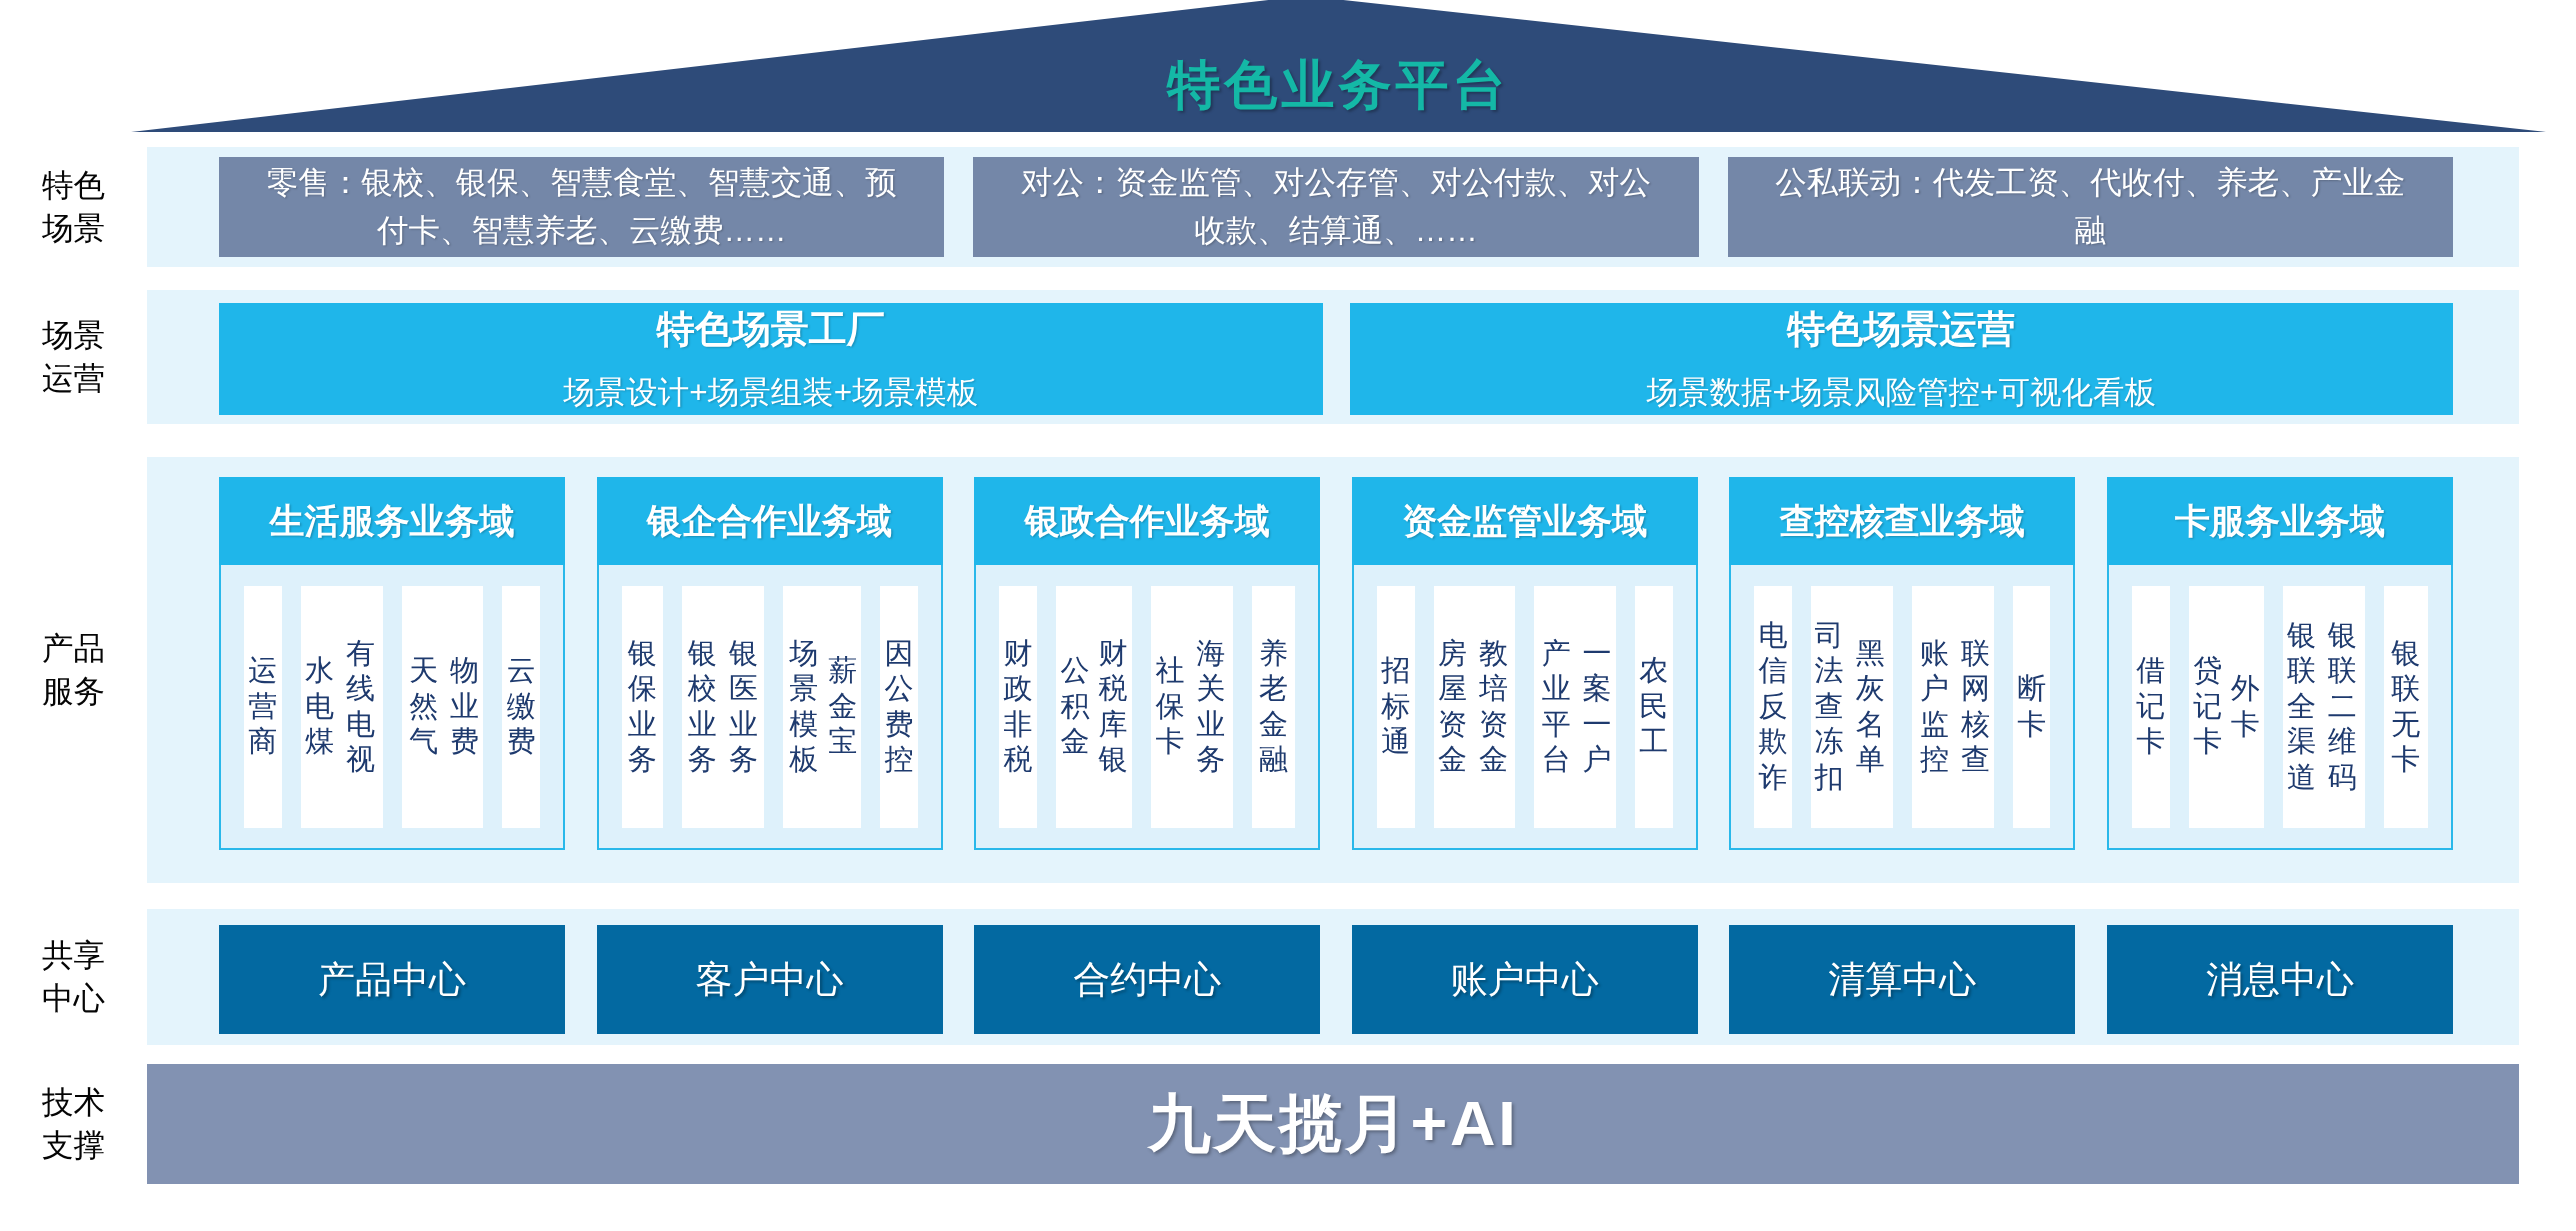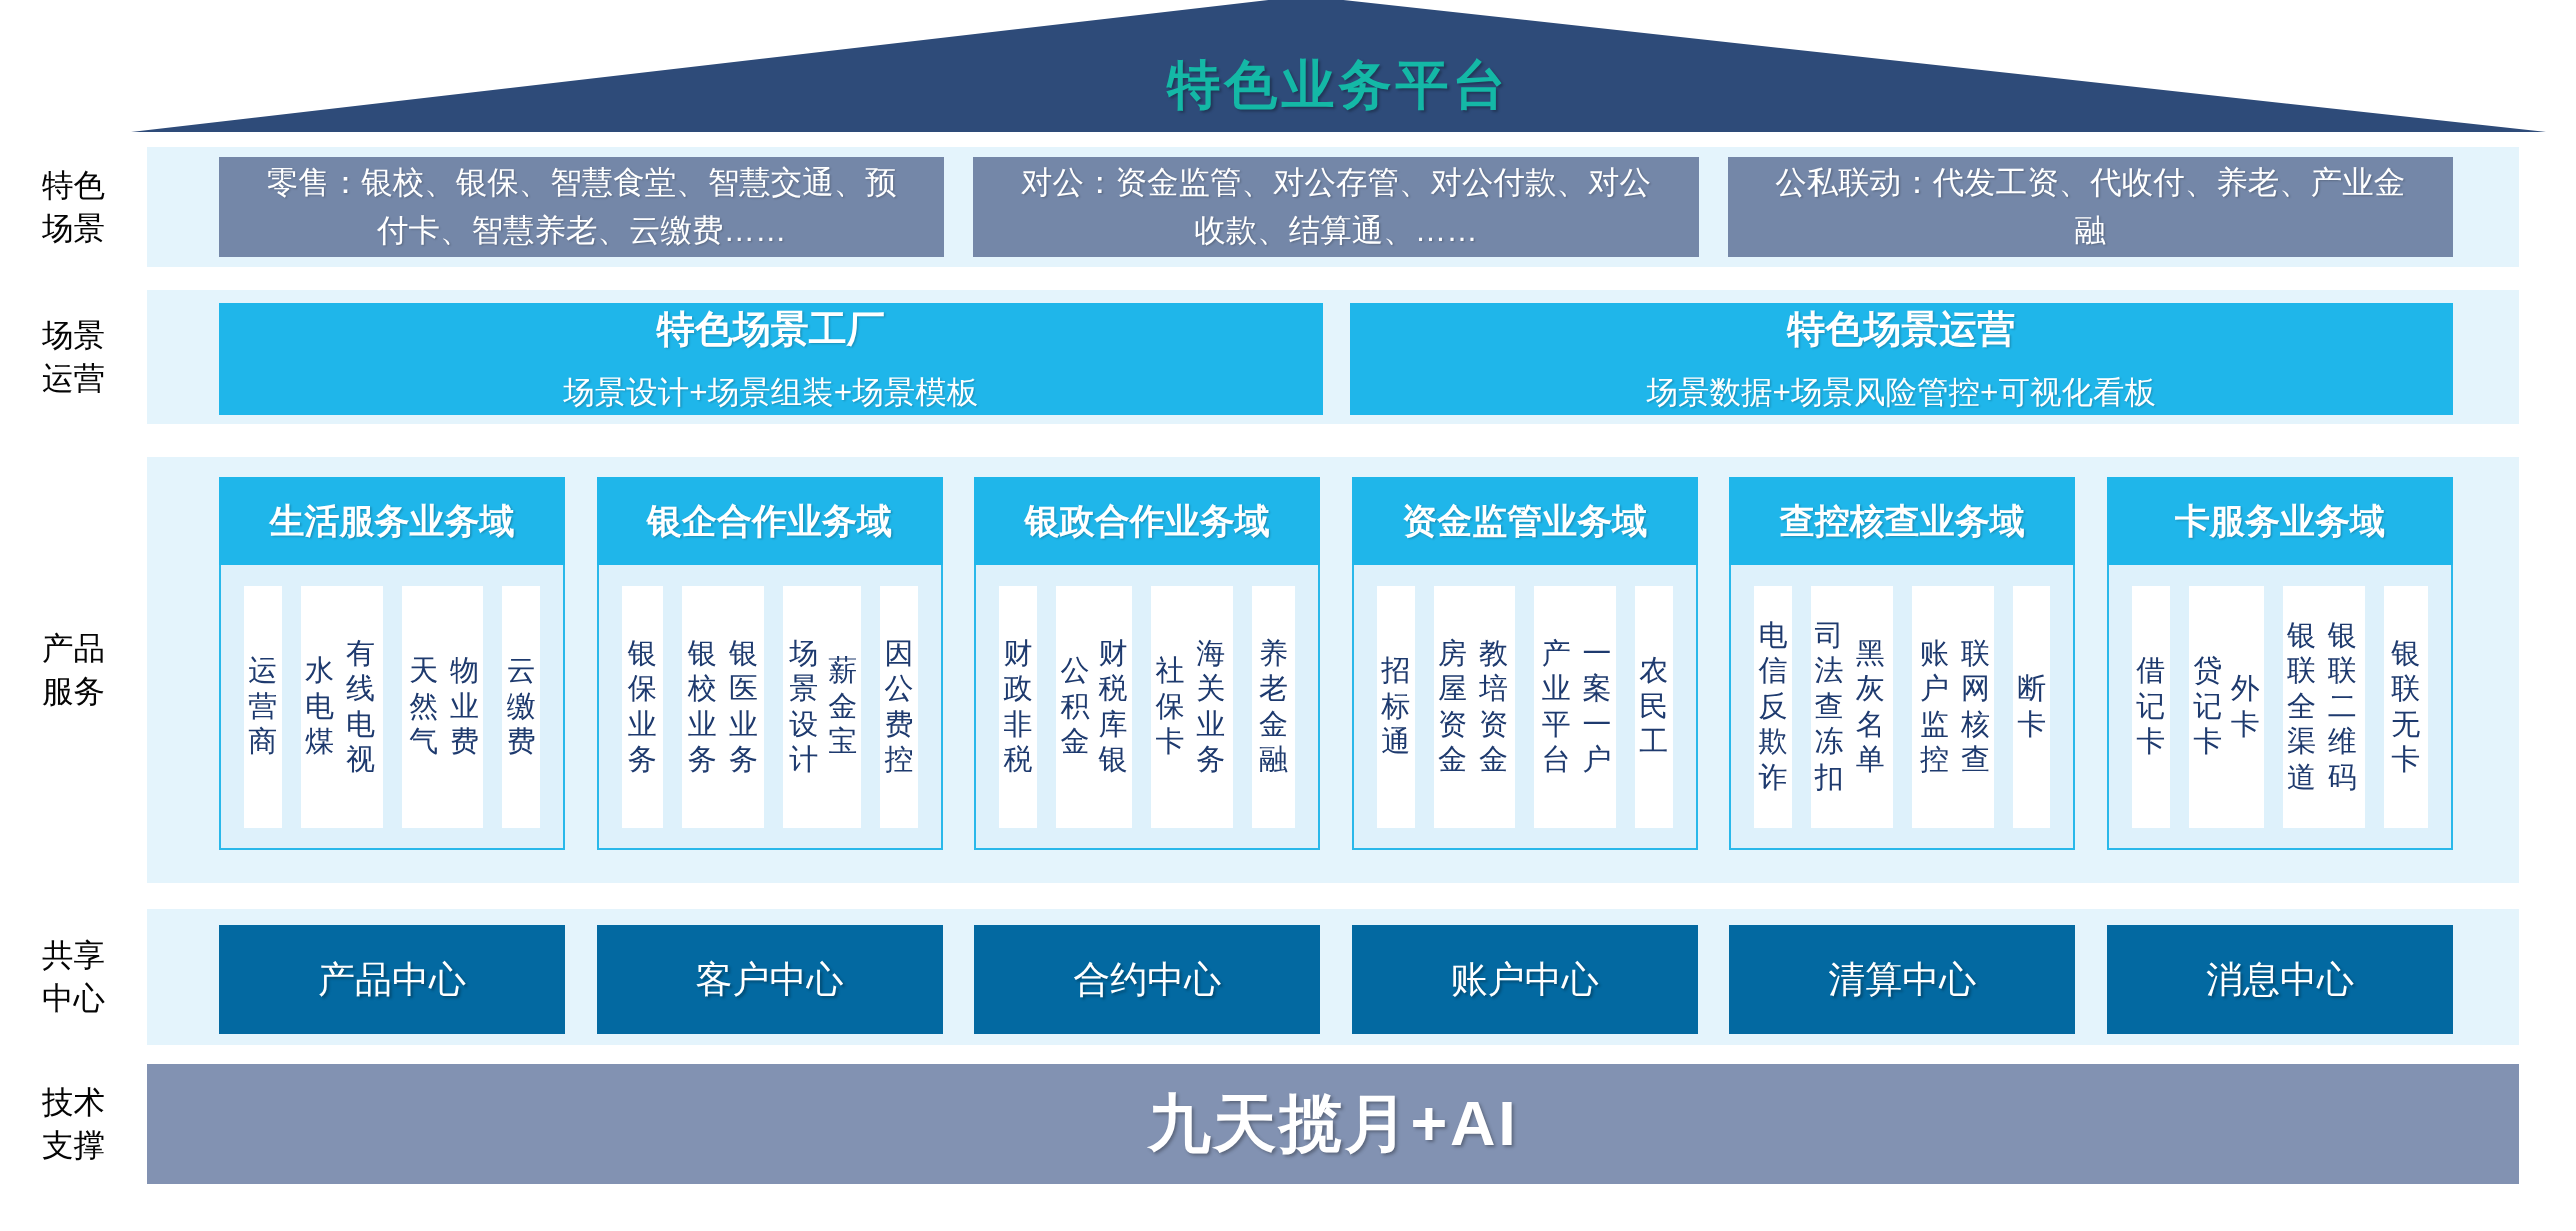--- a/index.html
+++ b/index.html
@@ -115,21 +115,21 @@
 
       <div class="prod-col">
         <div class="prod-head">银企合作业务域</div>
         <div class="prod-body">
           <div class="cell-row">
             <div class="cell">银保业务</div>
             <div class="cell">银校业务</div>
           </div>
           <div class="cell-row">
             <div class="cell">银医业务</div>
-            <div class="cell">场景设计</div>
+            <div class="cell">场景模板</div>
           </div>
           <div class="cell-row">
             <div class="cell">薪金宝</div>
             <div class="cell">因公费控</div>
           </div>
         </div>
       </div>
 
       <div class="prod-col">
         <div class="prod-head">银政合作业务域</div>

